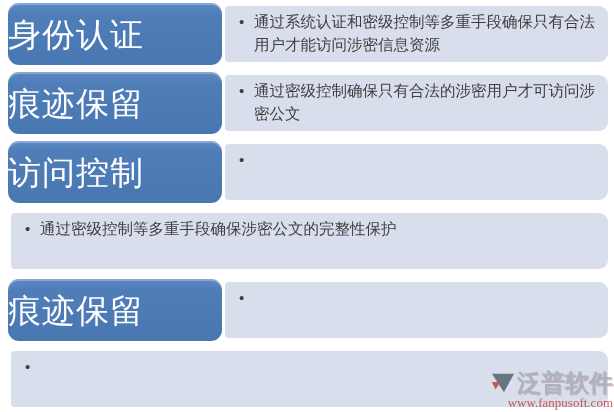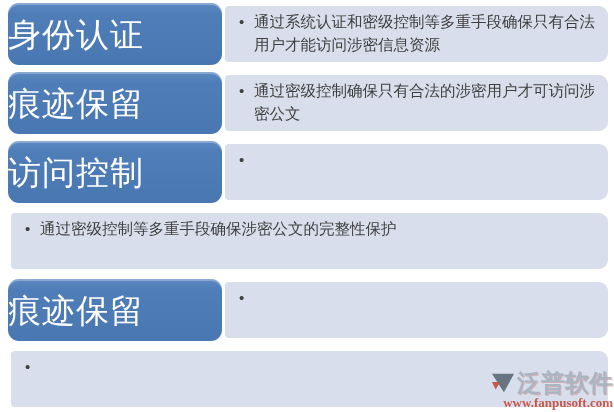--- a/index.html
+++ b/index.html
@@ -81,21 +81,21 @@
     font-size: 24px;
     font-weight: bold;
     line-height: 1;
     color: #9fadbc;
     text-shadow: 1px 1px 0 rgba(194,58,40,0.35);
     letter-spacing: 0px;
     white-space: nowrap;
   }
   .watermark-url {
     font-family: "Liberation Serif", "DejaVu Serif", serif;
-    font-weight: bold;
+    font-weight: normal;
     font-size: 13px;
     line-height: 15px;
     color: #c23a28;
     white-space: nowrap;
   }
   .watermark-logo { flex: 0 0 24px; height: 24px; }
 </style>
 </head>
 <body>
 

